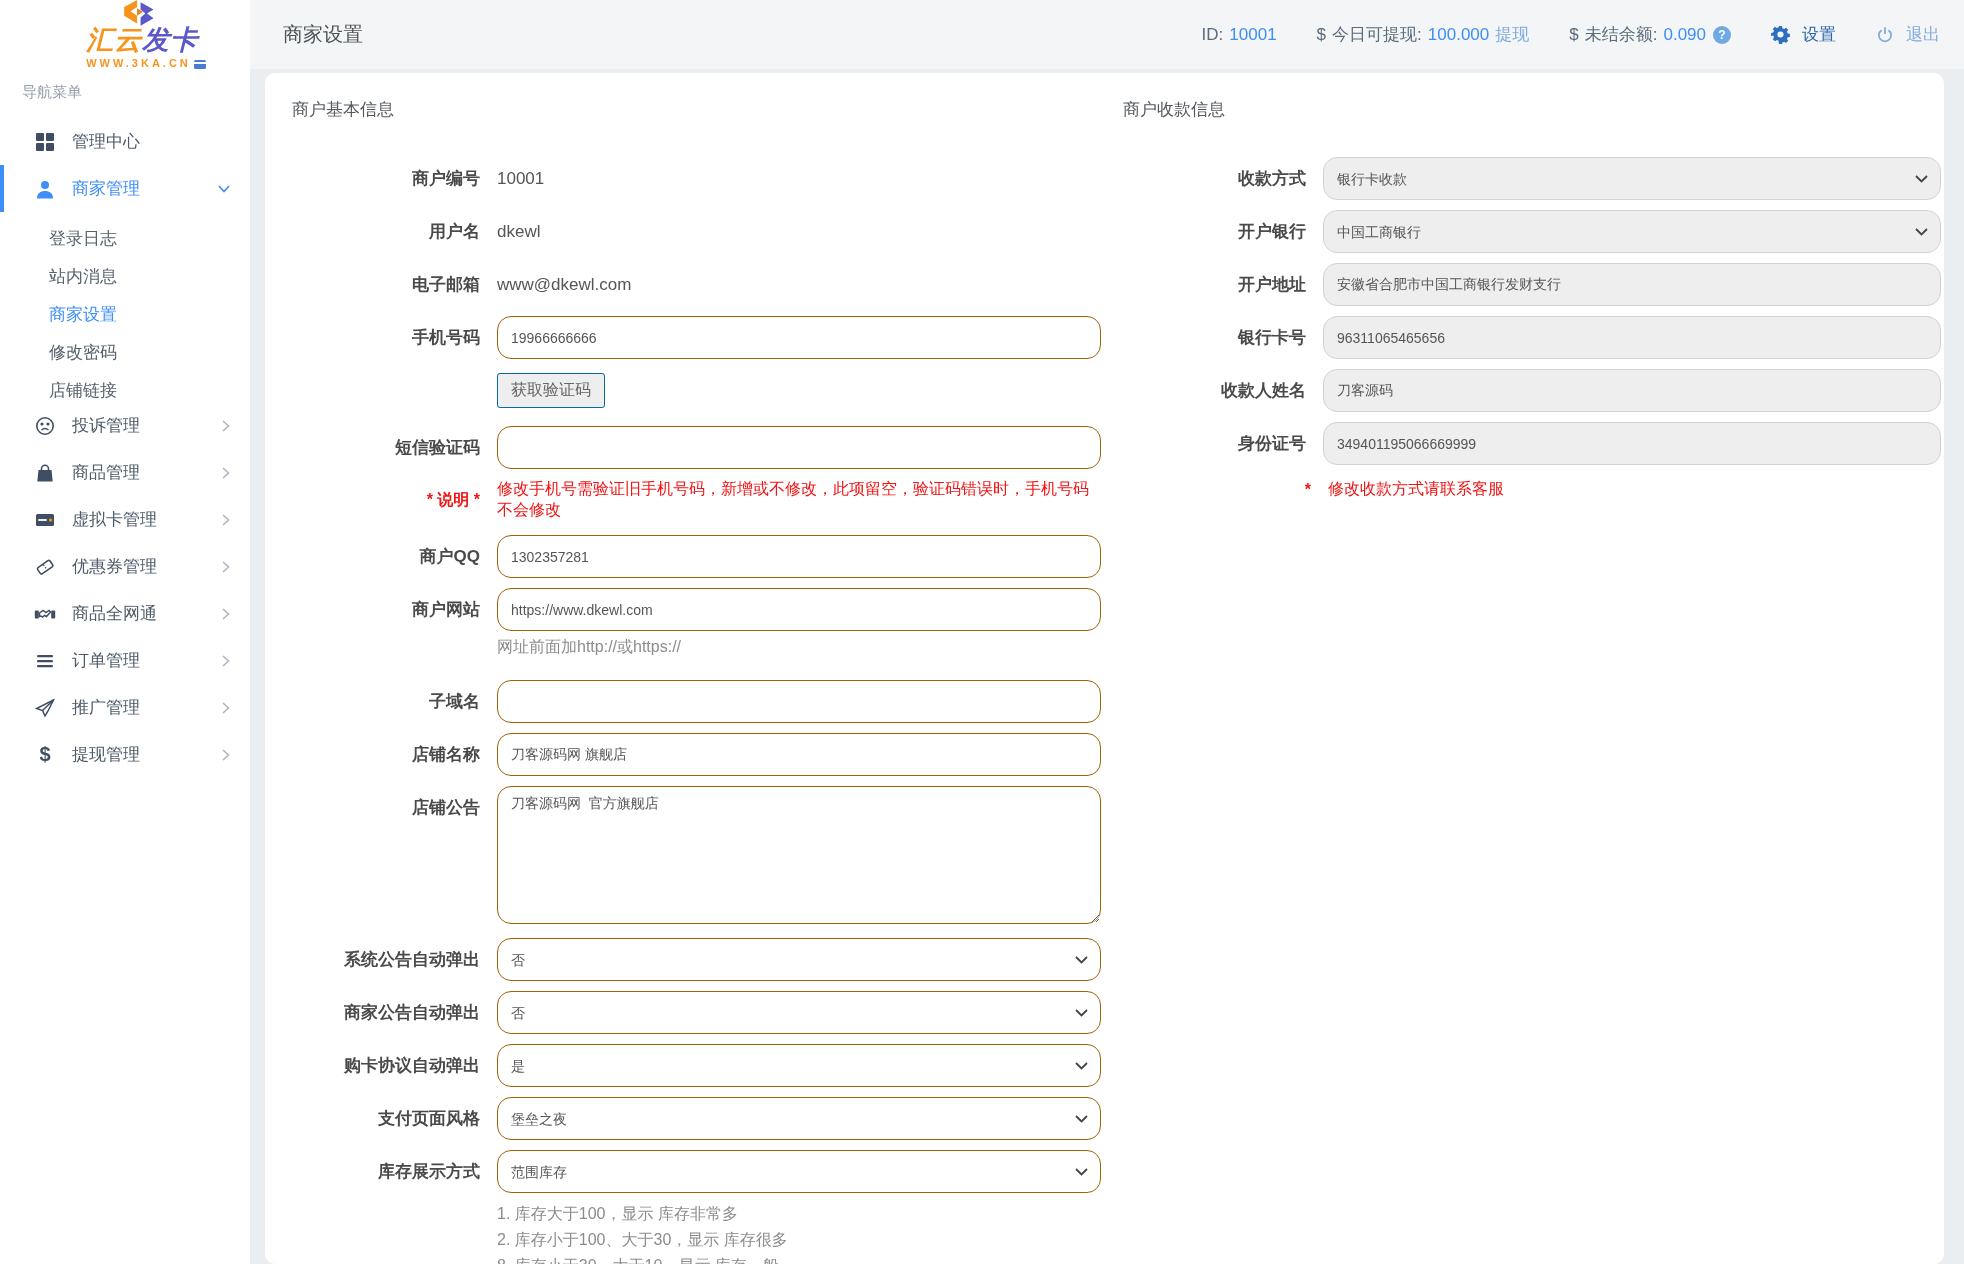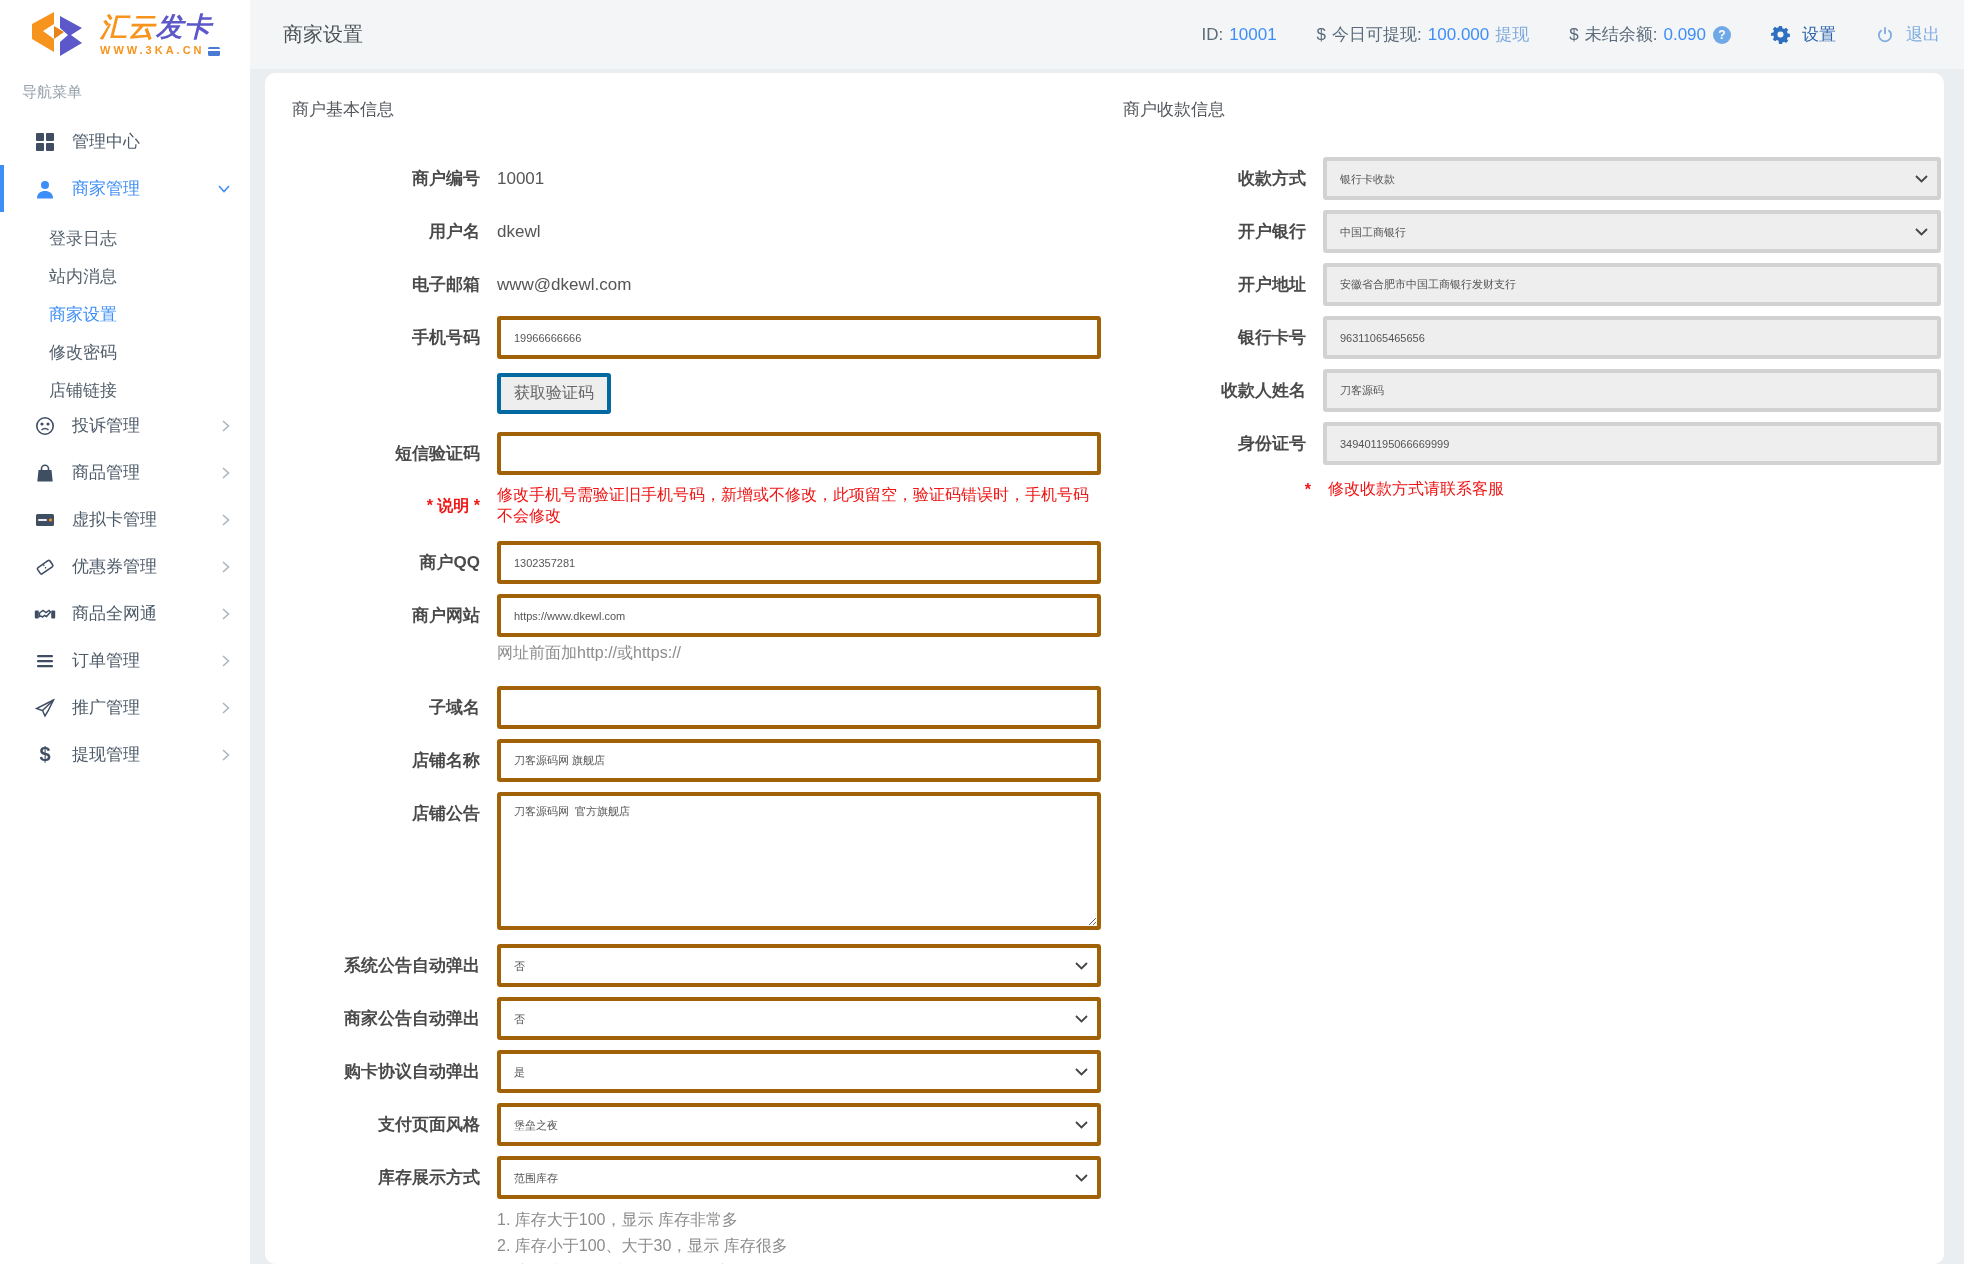--- a/index.html
+++ b/index.html
@@ -2,21 +2,21 @@
 <html><head>
 <meta charset="utf-8">
 <style>
   * { margin:0; padding:0; box-sizing:border-box; }
   html,body { width:1964px; height:1264px; overflow:hidden;
     font-family:"Liberation Sans","DejaVu Sans",sans-serif; background:#ebeef1; }
   .app { display:flex; width:1964px; height:1264px; }
 
   
   .sidebar { width:250px; background:#ffffff; flex-shrink:0; }
-  .logo { height:69px; display:flex; align-items:center; padding-left:30px; }
+  .logo { height:69px; display:flex; align-items:center; padding-left:30px;flex-direction:column; }
   .logo-text { margin-left:12px; line-height:1; }
   .logo-cn { font-size:27px; font-weight:bold; font-style:italic; letter-spacing:1px; }
   .logo-cn .o { color:#f7941d; }
   .logo-cn .p { color:#5d58c9; }
   .logo-domain { margin-top:4px; font-size:11px; font-weight:bold; letter-spacing:3px;
     color:#f7941d; display:flex; align-items:flex-end; gap:3px; }
   .nav-label { padding:14px 0 16px 22px; font-size:15px; color:#98a2ac; }
   .menu { list-style:none; }
   .mitem { height:47px; display:flex; align-items:center; padding:0 20px 0 29px;
     color:#4d5a68; font-size:17px; border-left:4px solid transparent; cursor:pointer; }
@@ -55,33 +55,33 @@
 
   .frow { display:flex; margin-bottom:10px; }
   .flabel { width:205px; flex-shrink:0; text-align:right; padding-right:17px;
     font-weight:bold; color:#4a4a4a; font-size:17px; line-height:43px; }
   .col-right .flabel { width:200px; }
   .control { width:604px; }
   .col-right .control { width:auto; flex:1; }
   .static-val { font-size:17px; color:#555; line-height:43px; }
 
   input.text, .select-wrap select, textarea.ta {
-    width:100%; border:4px solid #a16207; border-radius:3px;
-    font-size:11px; color:#555; background:#fff;
+    width:100%; border:1px solid #a16207; border-radius:14px;
+    font-size:14px; color:#555; background:#fff;
     font-family:"Liberation Sans","DejaVu Sans",sans-serif; }
   input.text { height:43px; padding:0 13px; }
   textarea.ta { height:138px; padding:8px 13px; resize:vertical; }
   .select-wrap { position:relative; height:43px; }
   .select-wrap select { height:43px; padding:0 13px; appearance:none; -webkit-appearance:none; }
   .select-wrap .chev { position:absolute; right:13px; top:50%; transform:translateY(-50%);
     pointer-events:none; display:flex; }
   .gray input.text, .gray select { background:#eeeeee; border-color:#d2d2d2; }
 
   .offset { margin-left:205px; }
-  .btn-code { display:inline-block; background:#eeeeee; border:4px solid #0369a1;
+  .btn-code { display:inline-block; background:#eeeeee; border:1px solid #0369a1;
     border-radius:3px; padding:6px 13px; font-size:16px; color:#666; cursor:pointer;
     margin:4px 0 8px; font-family:"Liberation Sans","DejaVu Sans",sans-serif; }
   .note-row { display:flex; align-items:center; margin:4px 0 14px; }
   .note-label { width:205px; flex-shrink:0; text-align:right; padding-right:17px;
     color:#f01414; font-weight:bold; font-size:16px; }
   .note-text { color:#f01414; font-size:16px; }
   .hint { font-size:16px; color:#8c8c8c; margin:6px 0 10px; }
   .hints { font-size:16px; color:#8c8c8c; line-height:26px; margin:8px 0 16px; }
   .mb-extra { margin-bottom:12px; }
 </style>

